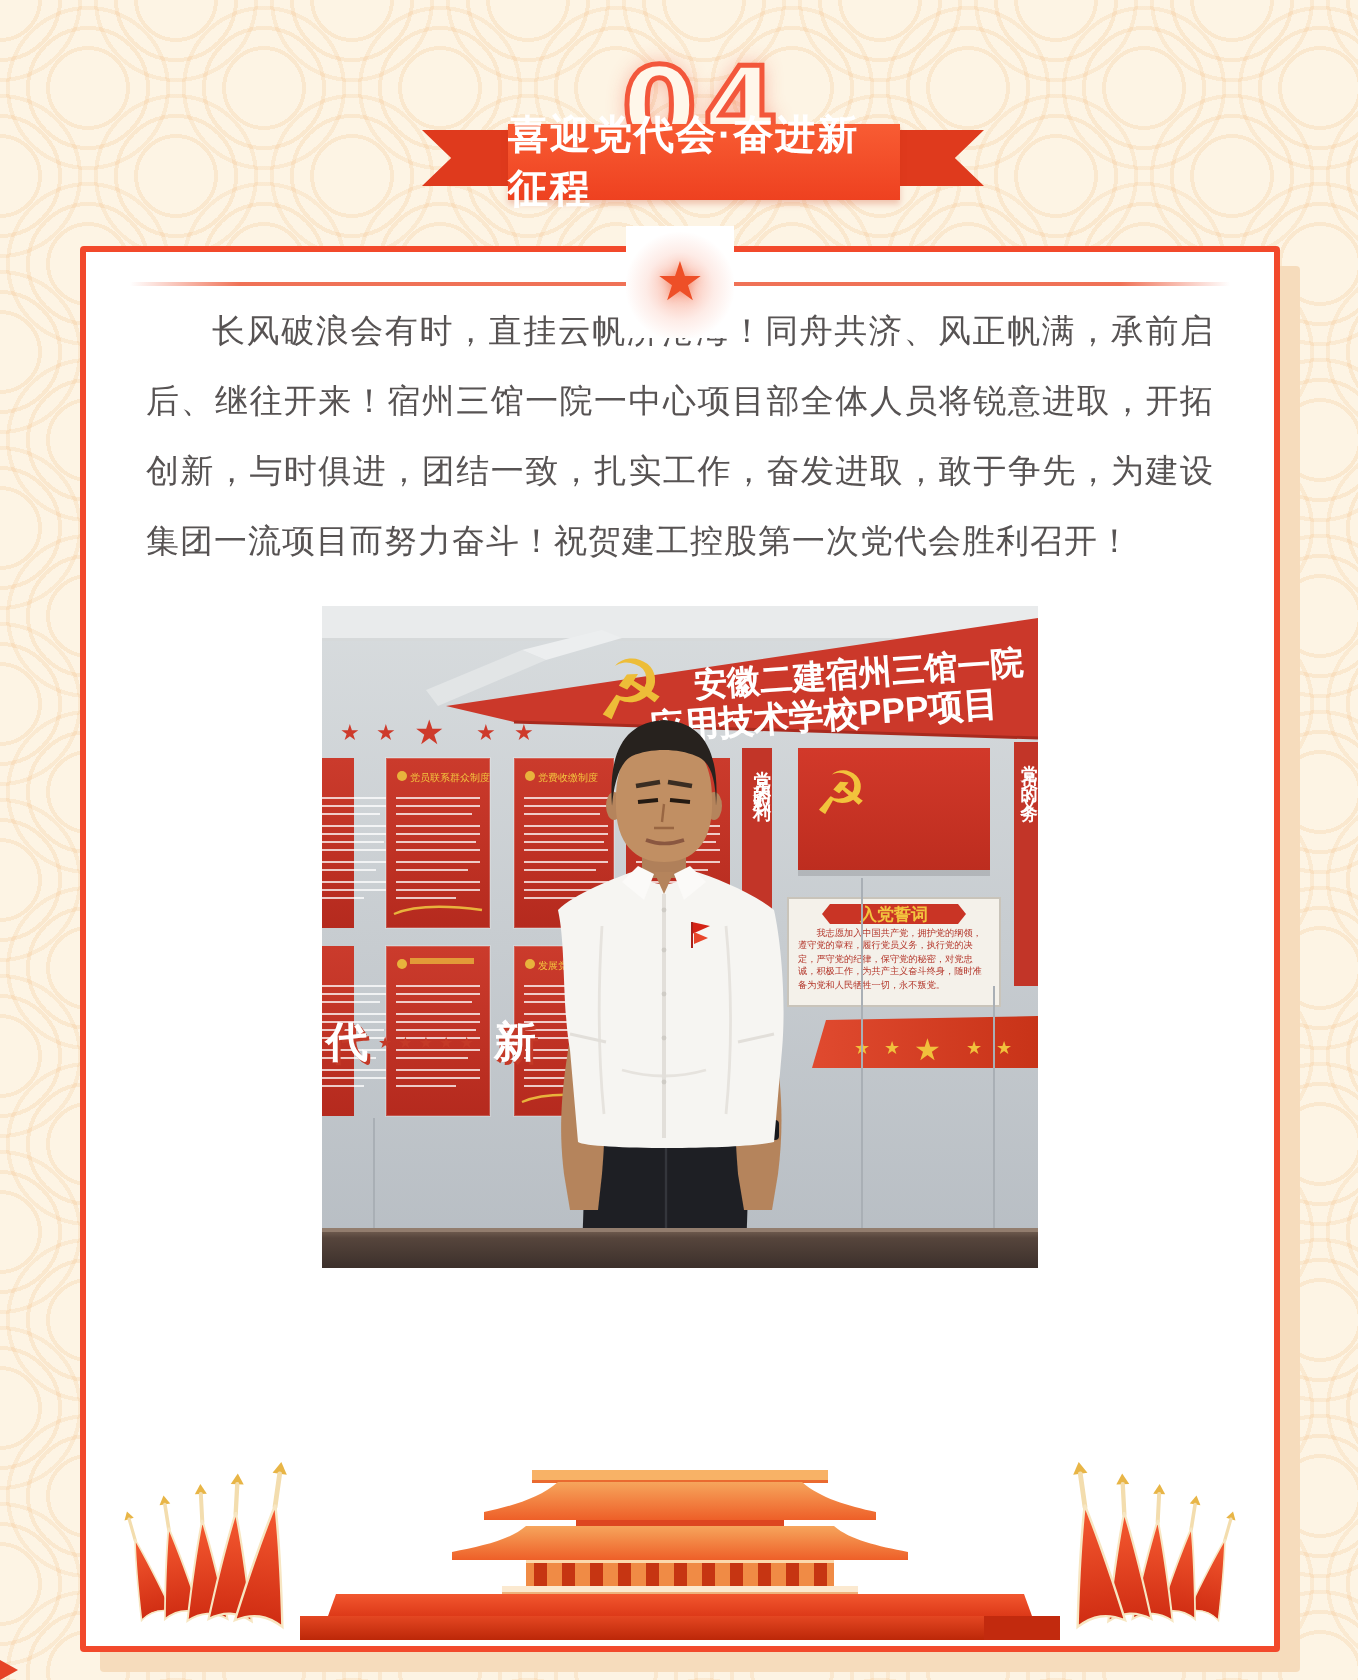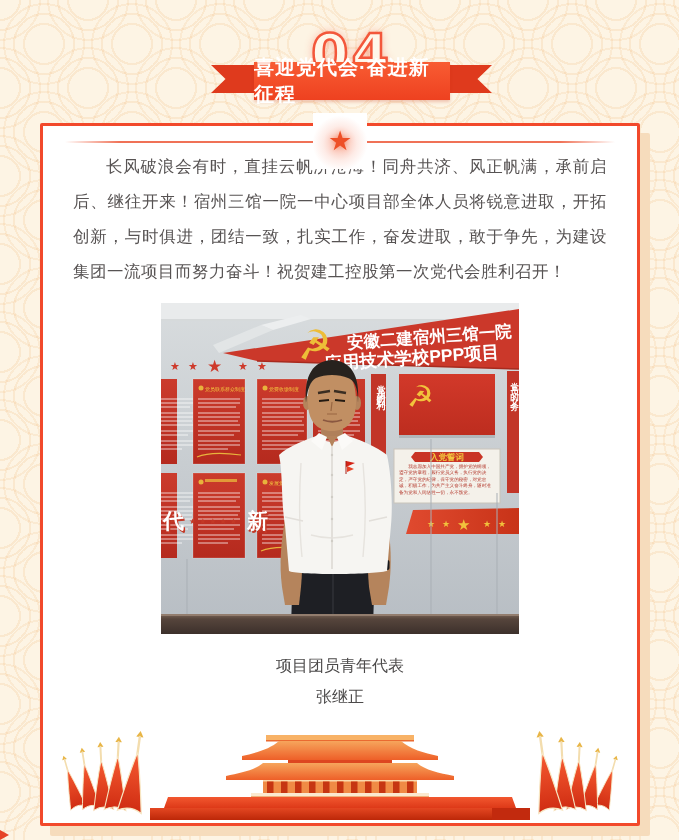--- a/index.html
+++ b/index.html
@@ -241,24 +241,20 @@
       <path d="M157,90 L169,88 M173,88 L185,90" stroke="#3a2d22" stroke-width="2.4" fill="none"></path>
       <path d="M158,98 L168,97 M174,97 L184,98" stroke="#241a12" stroke-width="2" fill="none"></path>
       <path d="M171,99 L170,108 M166,111 L176,111" stroke="rgba(120,70,40,.55)" stroke-width="1.2" fill="none"></path>
       <path d="M162,117 Q171,120.5 181,117" stroke="#8a5740" stroke-width="1.8" fill="none"></path>
     </g>
 
     <rect x="0" y="311" width="358" height="20" fill="url(#tableG)"></rect>
     <rect x="0" y="311" width="358" height="2" fill="#927d6e"></rect>
   </svg>
 
-  <div class="caption">
-    <div>项目团员青年代表</div>
-    <div>张继正</div>
-  </div>
 
   <svg class="deco" viewBox="0 0 594 92">
     <defs>
       <linearGradient id="flagG" x1="0" y1="0" x2="0" y2="1">
         <stop offset="0" stop-color="#f65b31"></stop>
           <stop offset="1" stop-color="#cf2c12"></stop>
       </linearGradient>
       <linearGradient id="roofG" x1="0" y1="0" x2="0" y2="1">
         <stop offset="0" stop-color="#f6a55c"></stop>
           <stop offset="1" stop-color="#ee5f28"></stop>

